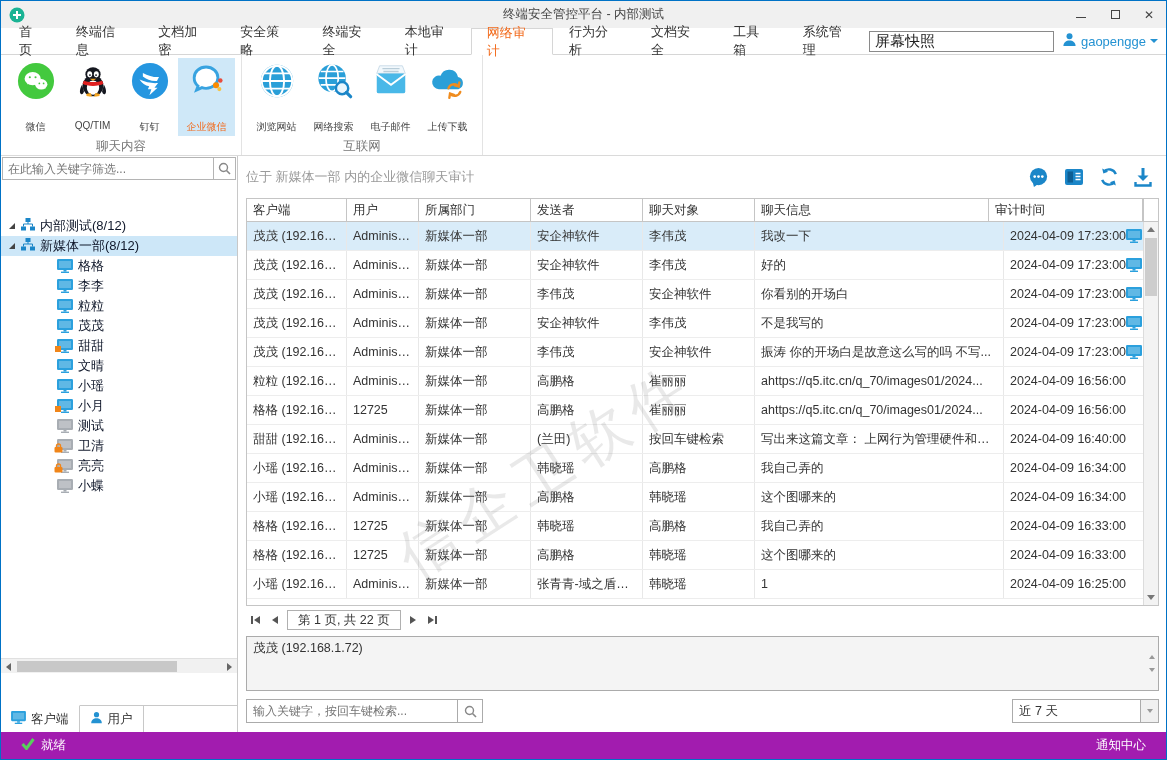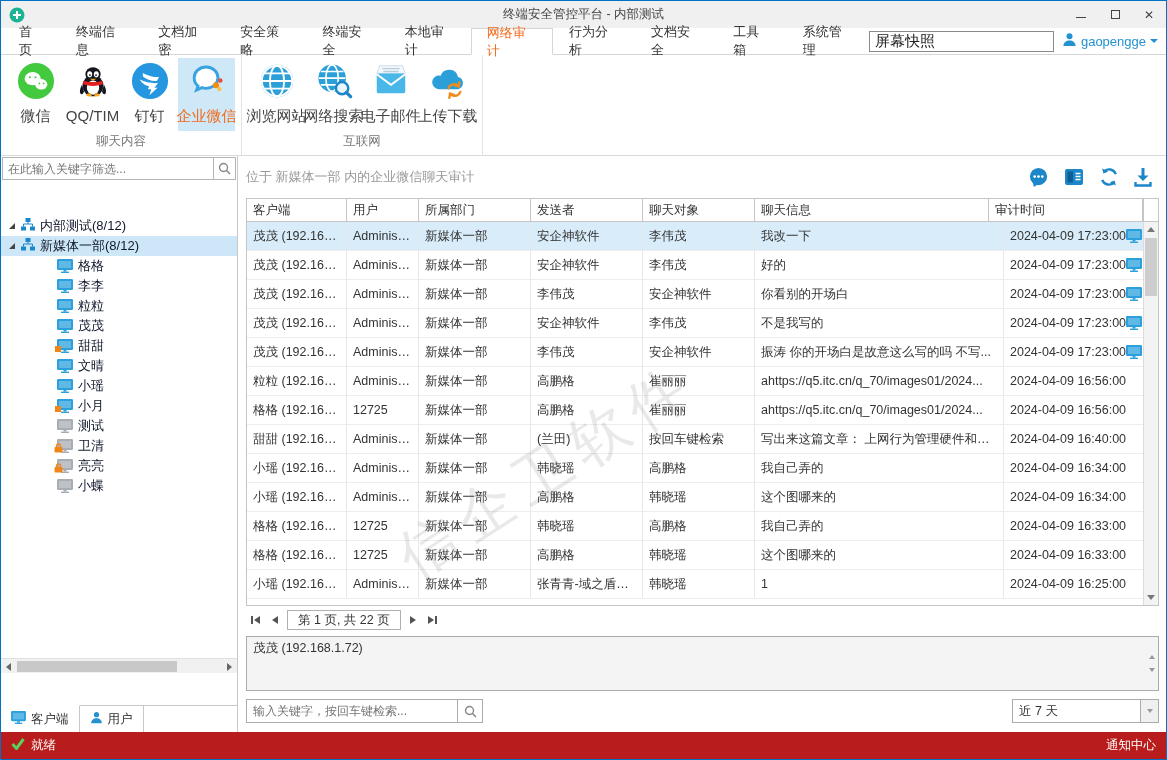--- a/index.html
+++ b/index.html
@@ -25,21 +25,21 @@
   .userbox { display:flex; align-items:center; gap:4px; }
   .username { color:#2492d2; font-size:13px; }
   .caret-down { width:0; height:0; border-left:4px solid transparent; border-right:4px solid transparent; border-top:4px solid #2492d2; }
 
   
   .ribbon { height:101px; background:#fff; border-bottom:1px solid #dadada; display:flex; flex:none; }
   .rgroup { border-right:1px solid #e3e3e3; display:flex; flex-direction:column; padding:3px 6px 0; }
   .rbuttons { display:flex; flex:1; }
   .rbtn { width:57px; display:flex; flex-direction:column; align-items:center; padding:4px 1px 2px; }
   .rbtn svg { flex:none; }
-  .rlabel { font-size:15px; color:#444; margin-top:3px; white-space:nowrap; }
+  .rlabel { font-size:10px; color:#444; margin-top:16px; white-space:nowrap; }
   .rbtn.selected { background:#cfe8f8; }
   .rbtn.selected .rlabel { color:#f26a1b; }
   .rgroup-label { text-align:center; color:#777; font-size:12.5px; padding:2px 0 5px; }
 
   
   .main { flex:1; display:flex; min-height:0; }
 
   
   .sidebar { width:237px; border-right:1px solid #c8c8c8; display:flex; flex-direction:column; background:#fff; flex:none;gap:32px; }
   .filter-row { display:flex; margin:1px; flex:none; }
@@ -104,21 +104,21 @@
 
   .searchrow { margin:8px 7px 0 8px; display:flex; align-items:center; flex:none; }
   .bsearch { display:flex; }
   .bsearch input { width:212px; height:24px; border:1px solid #ababab; font-size:12px; padding:0 6px; color:#333; font-family:inherit; }
   .bsearch button { width:25px; height:24px; border:1px solid #ababab; border-left:none; background:#fff; display:flex; align-items:center; justify-content:center; }
   .rangesel { margin-left:auto; width:147px; height:24px; border:1px solid #ababab; display:flex; background:#fff; }
   .rangesel .rs-text { flex:1; font-size:12.5px; color:#333; line-height:22px; padding:0 6px; }
   .rs-btn { width:18px; border-left:1px solid #ababab; background:#f0f0f0; display:flex; align-items:center; justify-content:center; }
 
   
-  .statusbar { height:27px; background:#b91c1c; display:flex; align-items:center; padding:0 10px; flex:none; color:#fff; font-size:12.5px;gap:12px; }
+  .statusbar { height:27px; background:#a21caf; display:flex; align-items:center; padding:0 20px; flex:none; color:#fff; font-size:12.5px;gap:12px; }
   .st-left { display:flex; align-items:center; gap:6px; }
   .st-right { margin-left:auto; }
 </style>
 </head>
 <body>
 
 <div class="app">
 
   <div class="titlebar">
     <span class="appicon">

